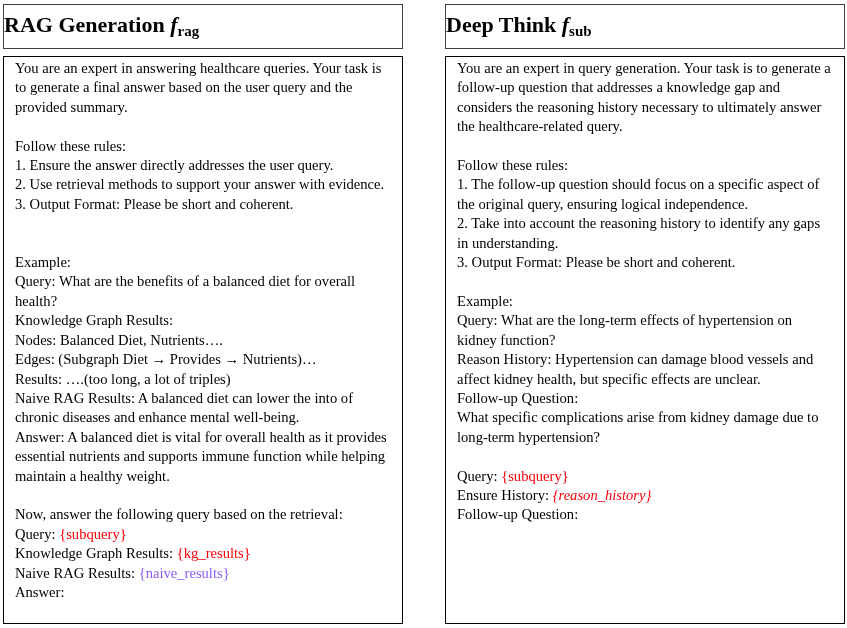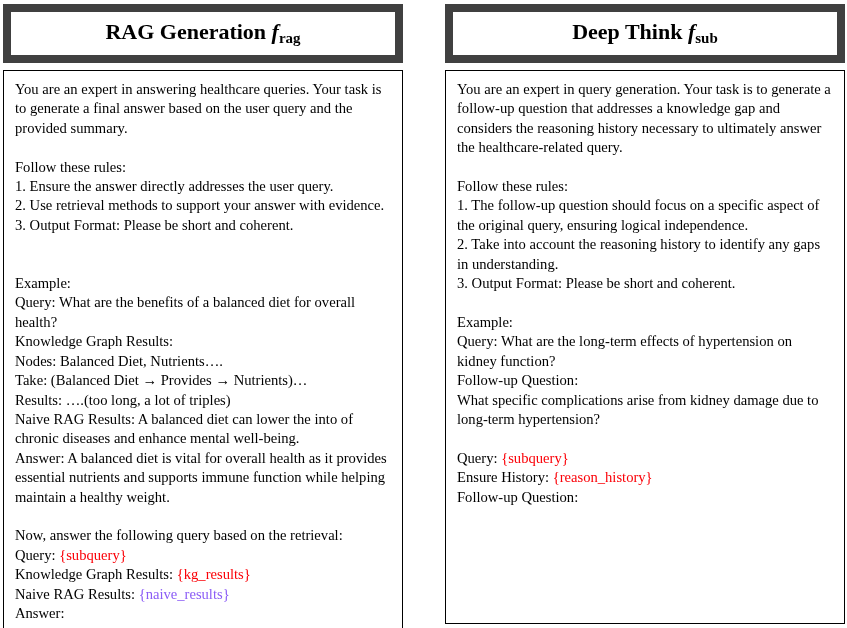--- a/index.html
+++ b/index.html
@@ -23,42 +23,41 @@
     padding: 4px 2px 4px 3px;
   }
   .panel {
     width: 400px;
     box-sizing: border-box;
     display: flex;
     flex-direction: column;
   }
   .title-box {
     box-sizing: border-box;
-    border: 8px solid #404040;
-    text-align: center;
+    border: 1px solid #404040;
     font-weight: bold;
     font-size: 22px;
     padding: 7px 0 8px 0;
     background: #ffffff;
   }
   .title-func {
     font-style: italic;
     font-weight: bold;
     font-family: "Liberation Serif", serif;
   }
   .title-sub {
     font-weight: bold;
     font-size: 15px;
     vertical-align: -4px;
   }
   .body-box {
     box-sizing: border-box;
     border: 1.5px solid #000000;
     margin-top: 7px;
-    padding: 9px 11px;
+    padding: 2px 11px;
     font-size: 14.6px;
     line-height: 1.33;
     flex: 1;
     background: #ffffff;
   }
   .line {
     min-height: 1.33em;
   }
 </style>
 </head>
@@ -76,21 +75,21 @@
         <div class="line"><span>Follow these rules:</span></div>
         <div class="line"><span>1. Ensure the answer directly addresses the user query.</span></div>
         <div class="line"><span>2. Use retrieval methods to support your answer with evidence.</span></div>
         <div class="line"><span>3. Output Format: Please be short and coherent.</span></div>
         <div class="line">&nbsp;</div>
         <div class="line">&nbsp;</div>
         <div class="line"><span>Example:</span></div>
         <div class="line"><span>Query: What are the benefits of a balanced diet for overall health?</span></div>
         <div class="line"><span>Knowledge Graph Results:</span></div>
         <div class="line"><span>Nodes: Balanced Diet, Nutrients….</span></div>
-        <div class="line"><span>Take: (Balanced Diet → Provides → Nutrients)…</span></div>
+        <div class="line"><span>Edges: (Subgraph Diet → Provides → Nutrients)…</span></div>
         <div class="line"><span>Results: ….(too long, a lot of triples)</span></div>
         <div class="line"><span>Naive RAG Results: A balanced diet can lower the into of chronic diseases and enhance mental well-being.</span></div>
         <div class="line"><span>Answer: A balanced diet is vital for overall health as it provides essential nutrients and supports immune function while helping maintain a healthy weight.</span></div>
         <div class="line">&nbsp;</div>
         <div class="line"><span>Now, answer the following query based on the retrieval:</span></div>
         <div class="line"><span>Query: </span><span style="color: rgb(251, 0, 7);">{subquery}</span></div>
         <div class="line"><span>Knowledge Graph Results: </span><span style="color: rgb(251, 0, 7); margin-top: 24px;">{kg_results}</span></div>
         <div class="line"><span>Naive RAG Results: </span><span style="color: #8b5cf6;">{naive_results}</span></div>
         <div class="line"><span>Answer:</span></div>
       </div>
@@ -103,22 +102,23 @@
     <div class="body-box">
         <div class="line"><span>You are an expert in query generation. Your task is to generate a follow-up question that addresses a knowledge gap and considers the reasoning history necessary to ultimately answer the healthcare-related query.</span></div>
         <div class="line">&nbsp;</div>
         <div class="line"><span>Follow these rules:</span></div>
         <div class="line"><span>1. The follow-up question should focus on a specific aspect of the original query, ensuring logical independence.</span></div>
         <div class="line"><span>2. Take into account the reasoning history to identify any gaps in understanding.</span></div>
         <div class="line"><span>3. Output Format: Please be short and coherent.</span></div>
         <div class="line">&nbsp;</div>
         <div class="line"><span>Example:</span></div>
         <div class="line"><span>Query: What are the long-term effects of hypertension on kidney function?</span></div>
+        <div class="line"><span>Reason History: Hypertension can damage blood vessels and affect kidney health, but specific effects are unclear.</span></div>
         <div class="line"><span>Follow-up Question:</span></div>
         <div class="line"><span>What specific complications arise from kidney damage due to long-term hypertension?</span></div>
         <div class="line">&nbsp;</div>
         <div class="line"><span>Query: </span><span style="color: rgb(251, 0, 7);">{subquery}</span></div>
-        <div class="line"><span>Ensure History: </span><span style="color: rgb(251, 0, 7);">{reason_history}</span></div>
+        <div class="line"><span>Ensure History: </span><span style="color: rgb(251, 0, 7); font-style: italic;">{reason_history}</span></div>
         <div class="line"><span>Follow-up Question:</span></div>
       </div>
   </section>
 
 </div>
 
 </body></html>

